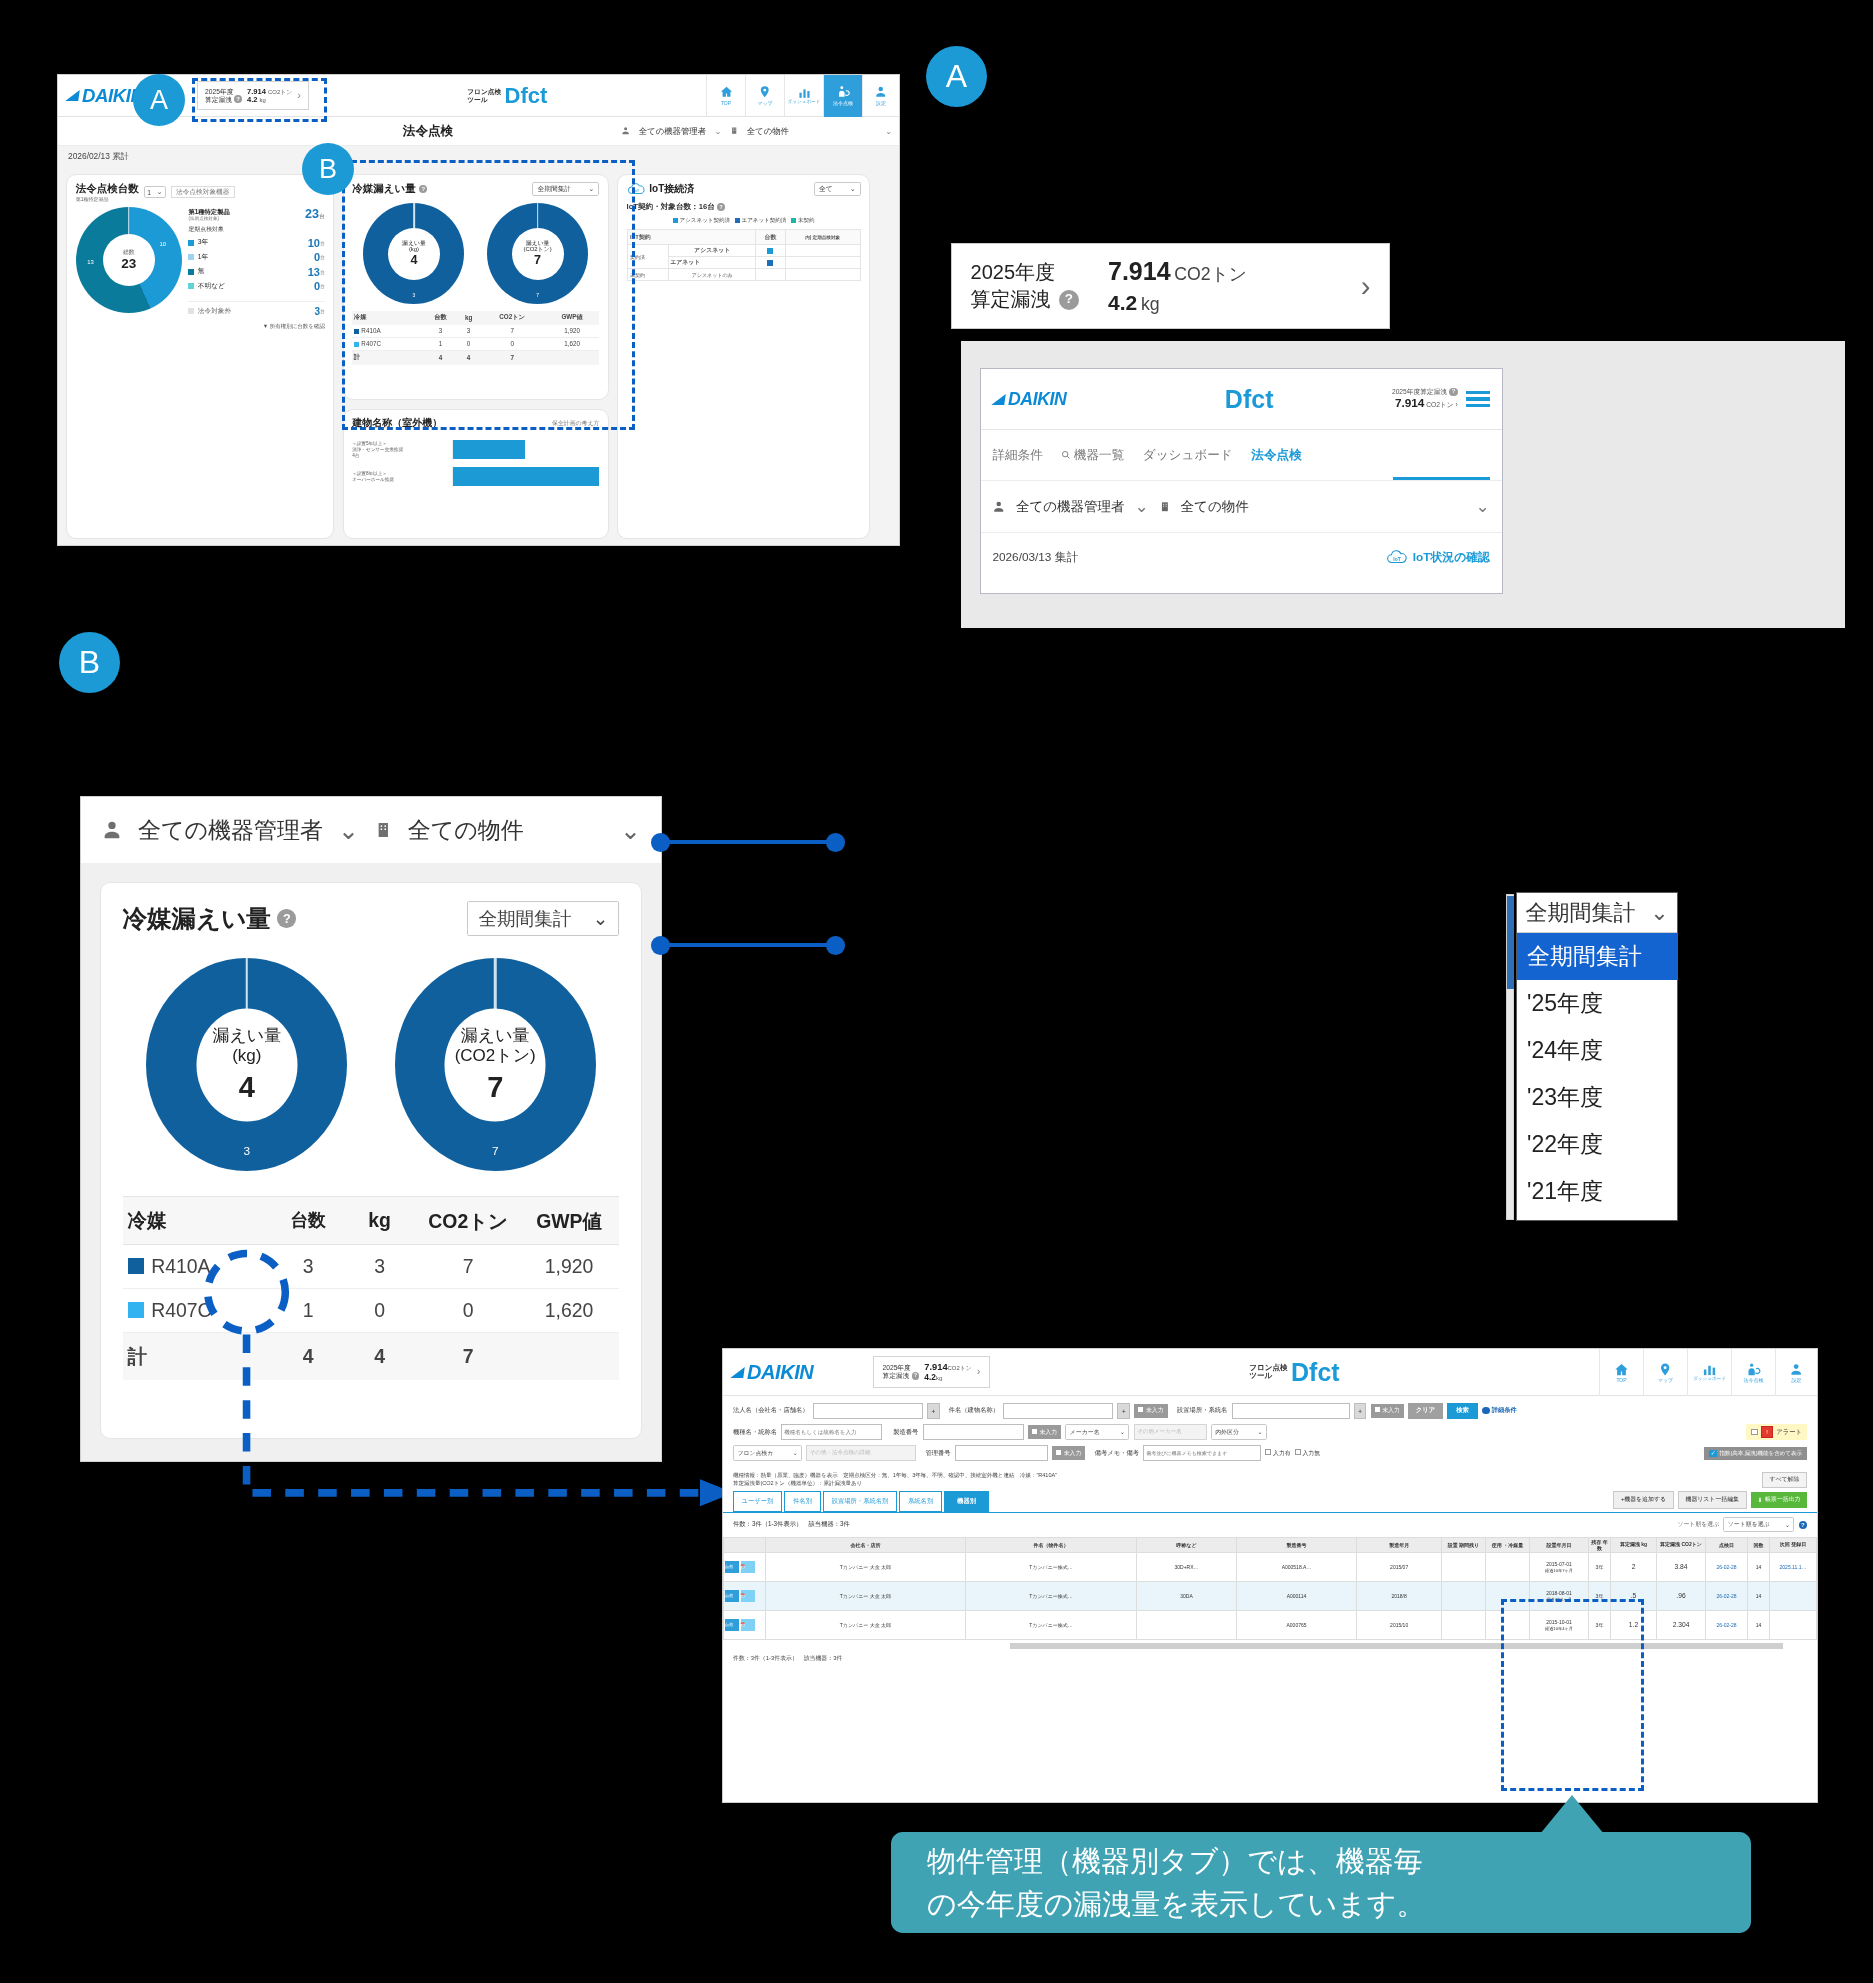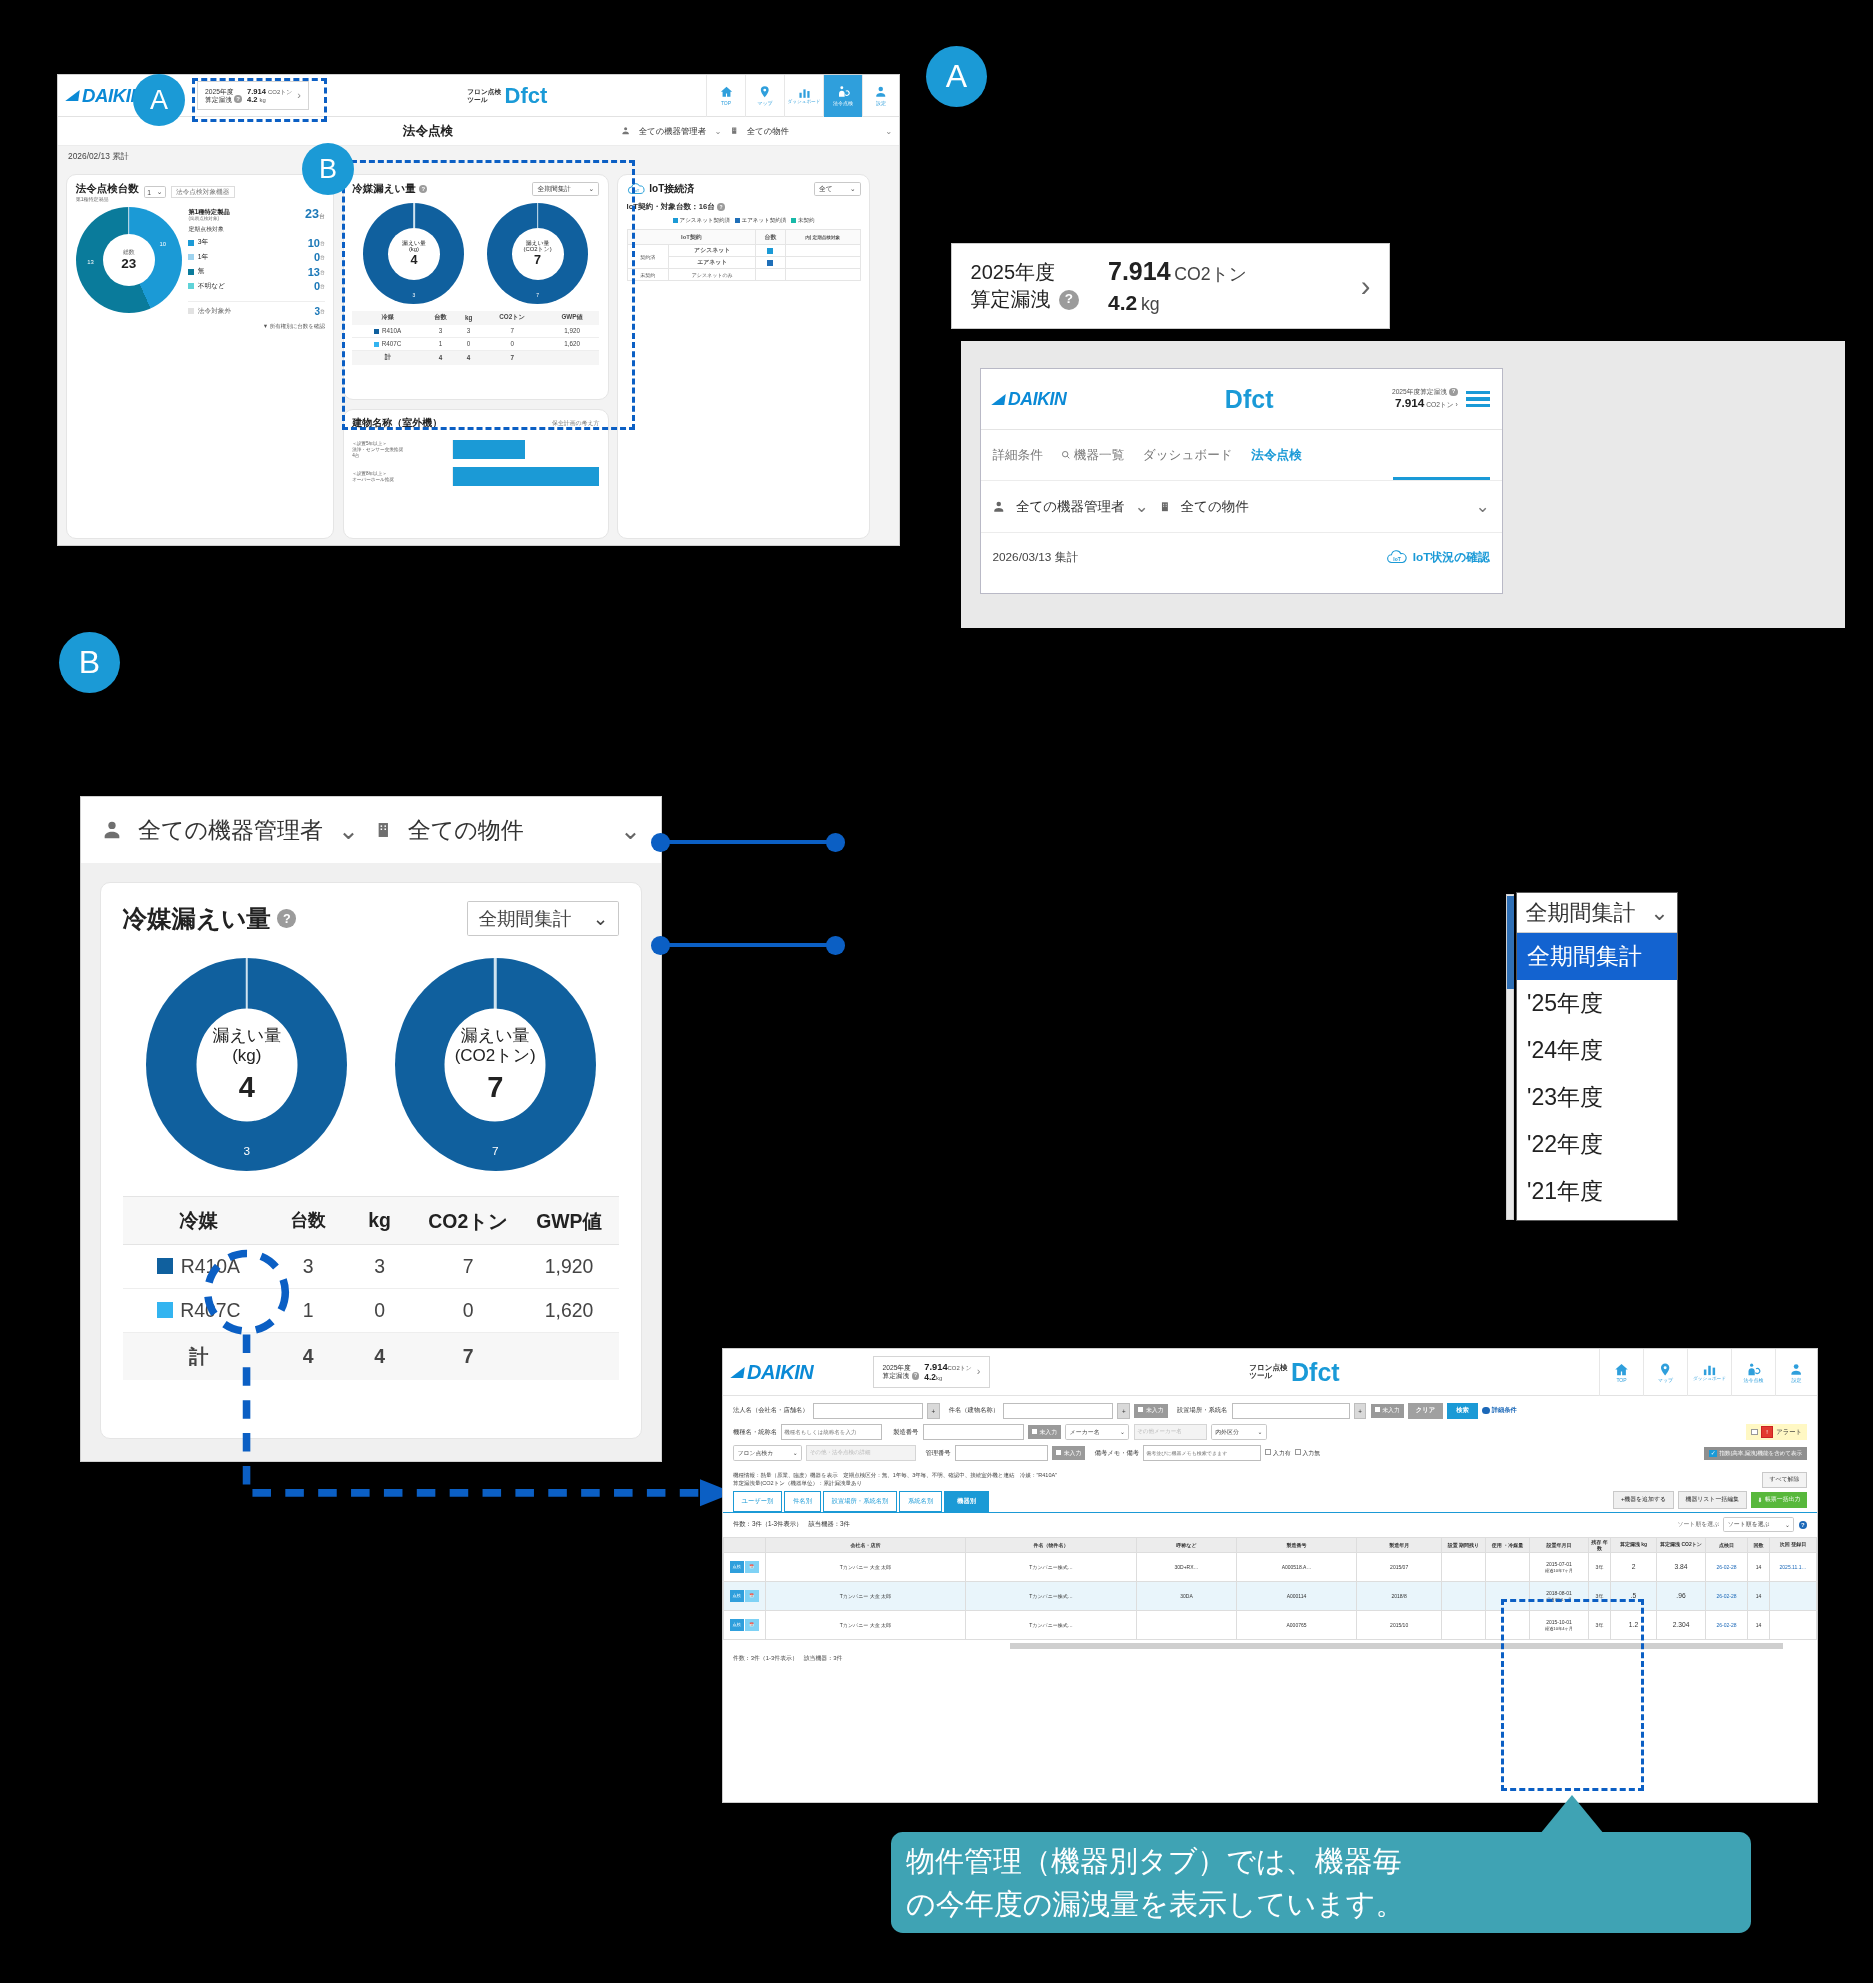--- a/index.html
+++ b/index.html
@@ -74,21 +74,21 @@
     transform:translateX(-50%);
   }
   .donut .outerval {
     position:absolute; left:50%; transform:translateX(-50%);
     color:#fff;
   }
 
   
   table.tbl { border-collapse:collapse; width:100%; }
   table.tbl th, table.tbl td { text-align:center; }
-  table.tbl th:first-child, table.tbl td:first-child { text-align:center; }
+  table.tbl th:first-child, table.tbl td:first-child { text-align:left; }
   .swatch { display:inline-block; vertical-align:-0.8px; }
 
   
   .badge-circle {
     border-radius:50%; background:#1b9ad6; color:#fff;
     display:flex; align-items:center; justify-content:center;
     font-weight:normal;
   }
   .dashbox { border:3.4px dashed #0b5fc4; }
 
@@ -906,19 +906,19 @@
   </tbody>
     </table>
 
   <div style="margin:3.4px 34px 0 287px;height:5.9px;background:#cfcfcf;"></div>
   <div style="padding:5px 10px;font-size:5.9px;color:#444;">件数：3件（1-3件表示）　該当機器：3件</div>
 </div>
 
 <div class="dashbox abs" style="left:1501px;top:1599px;width:143px;height:192px;"></div>
 
 <div class="teal-arrow abs" style="left:1540px;top:1795px;"></div>
-<div class="teal-callout abs" style="left:891px;top:1832px;width:860px;height:101px;padding:0 15px;">
+<div class="teal-callout abs" style="left:891px;top:1832px;width:860px;height:101px;padding:0 36px;">
   <div style="font-size:29px;">
     <div>物件管理（機器別タブ）では、機器毎</div>
     <div>の今年度の漏洩量を表示しています。</div>
   </div>
 </div>
 
 
 </body></html>

